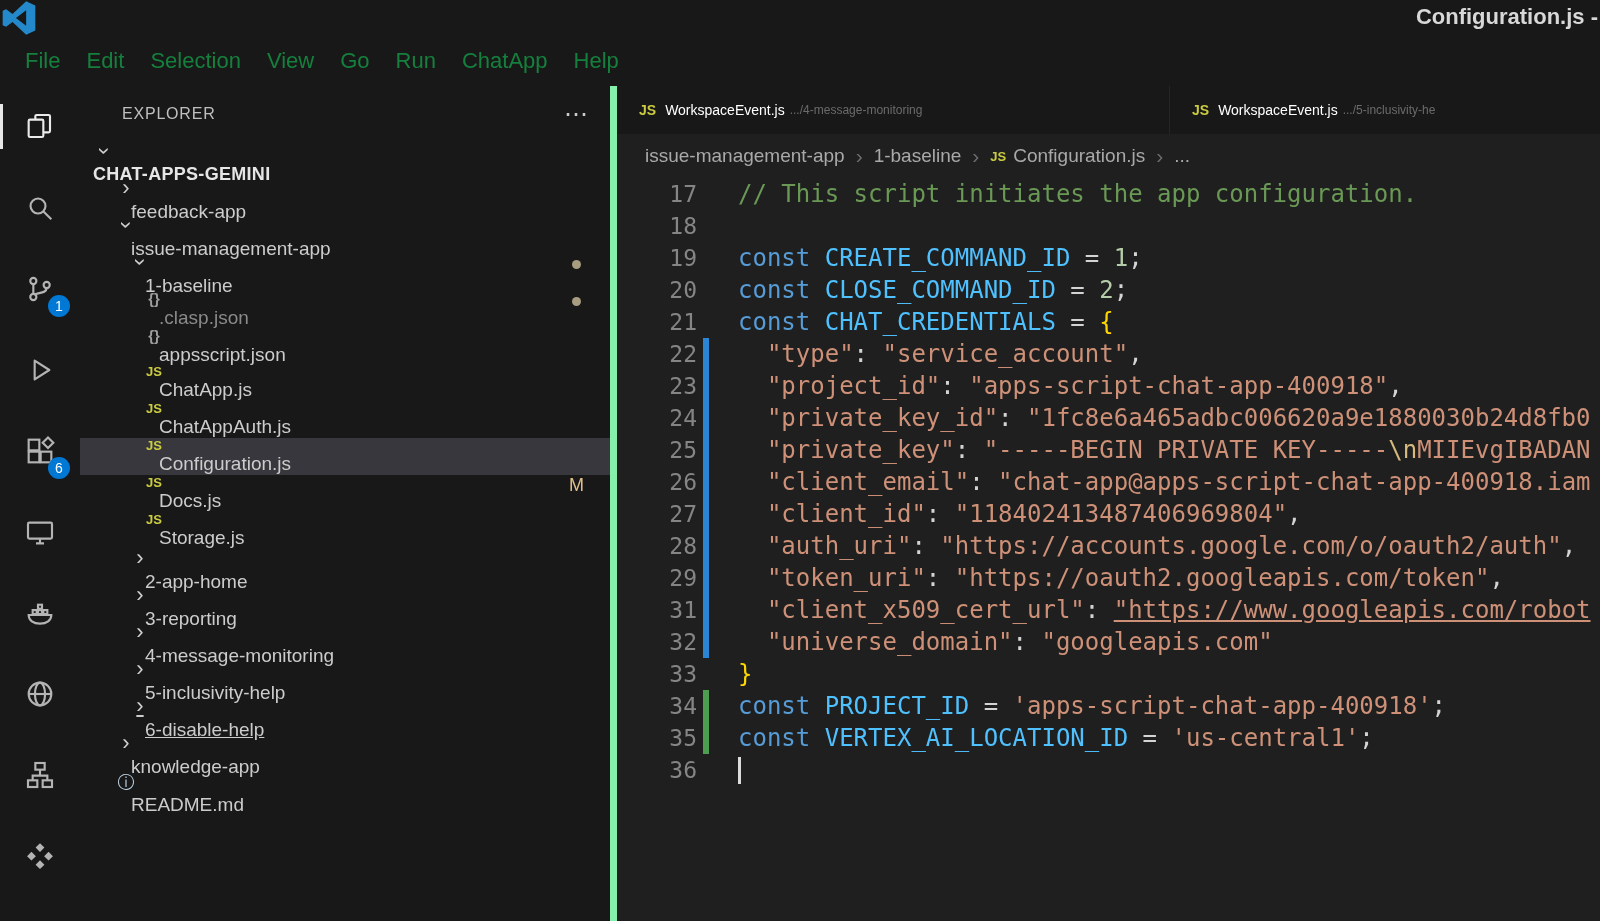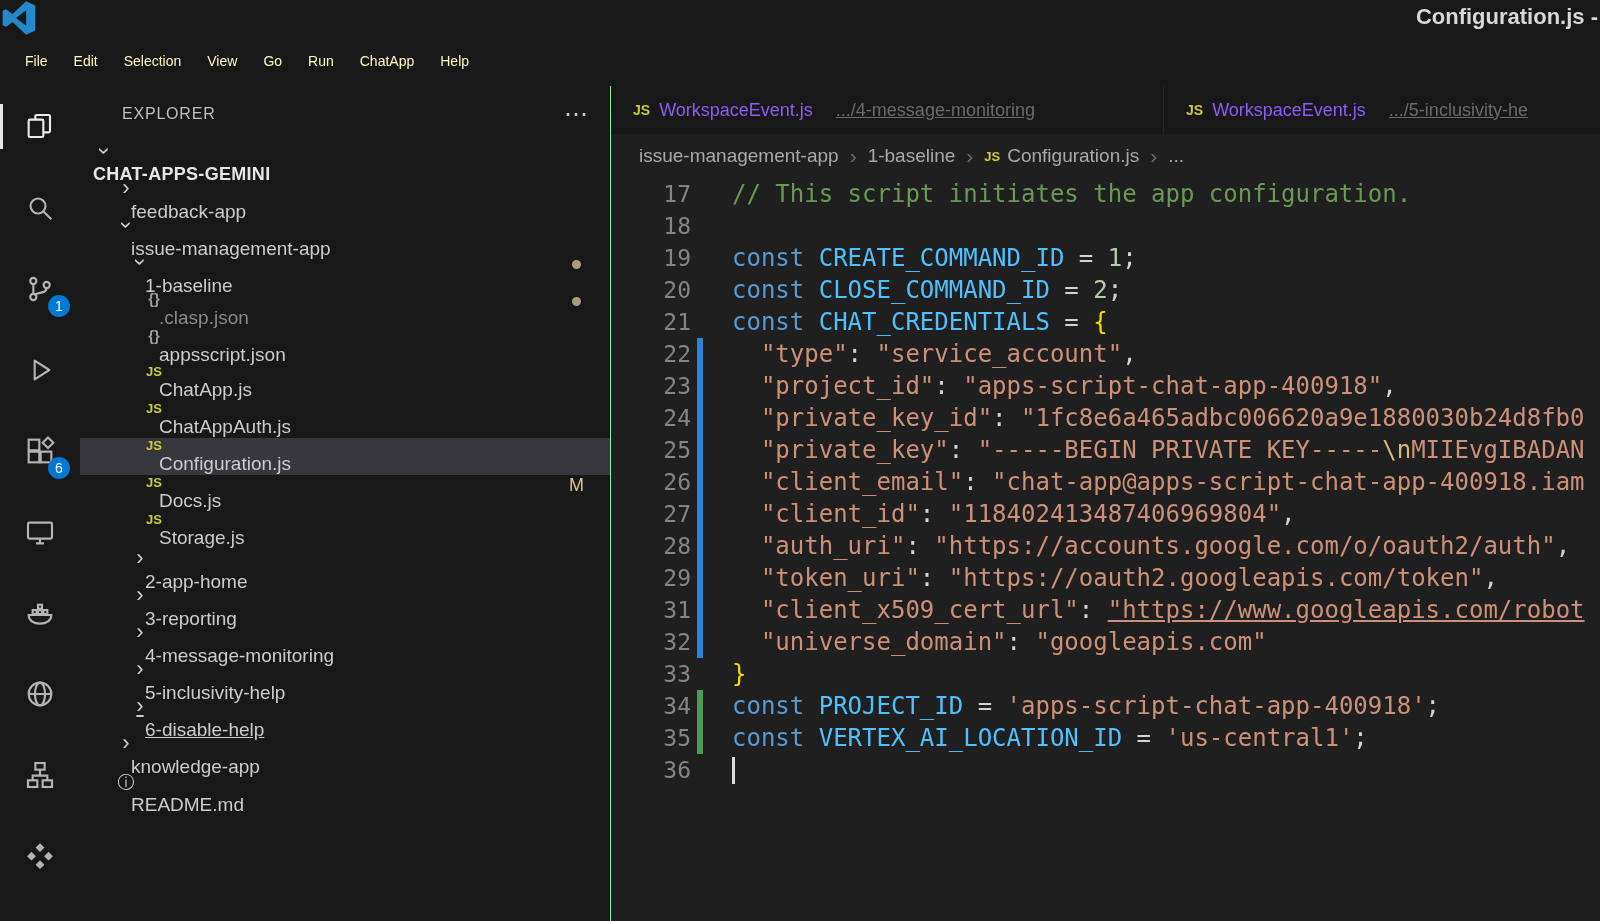--- a/index.html
+++ b/index.html
@@ -8,33 +8,33 @@
     background:#1f1f1f;color:#cccccc;
     font-family:"Liberation Sans","DejaVu Sans",sans-serif;
     -webkit-font-smoothing:antialiased;
   }
   
   .titlebar{height:36px;background:#181818;position:relative;display:flex;align-items:center;}
   .logo{position:absolute;left:2px;top:1px;width:34px;height:34px;}
   .window-title{position:absolute;right:2px;top:4px;font-size:22px;font-weight:700;color:#d8d8d8;white-space:nowrap;}
   
   .menubar{height:50px;background:#181818;display:flex;align-items:center;padding-left:12px;}
-  .menu-item{padding:0 13px;font-size:14px;color:#fef9c3;cursor:default;}
+  .menu-item{padding:0 13px;font-size:22px;color:#15803d;cursor:default;}
   
   .main{display:flex;height:835px;}
   
   .activitybar{width:80px;background:#181818;flex-shrink:0;display:flex;flex-direction:column;}
   .ab-item{height:81px;position:relative;display:flex;align-items:center;justify-content:center;}
   .ab-icon{color:#b4b4b4;display:flex;}
   .ab-item.active .ab-icon{color:#eaeaea;}
   .ab-item.active::before{content:"";position:absolute;left:0;top:18px;bottom:18px;width:2.5px;background:#e7e7e7;}
   .ab-badge{position:absolute;right:10px;bottom:12px;background:var(--badge-blue,#0078d4);color:#fff;
     font-size:14px;min-width:22px;height:22px;border-radius:11px;display:flex;align-items:center;justify-content:center;padding:0 3px;box-sizing:border-box;}
   
-  .sidebar{width:530px;background:#181818;border-right:1px solid #86efac;flex-shrink:0;overflow:hidden;}
+  .sidebar{width:530px;background:#181818;border-right:7px solid #86efac;flex-shrink:0;overflow:hidden;}
   .sb-header{height:56px;display:flex;align-items:center;padding:0 22px 0 42px;}
   .sb-title{font-size:16px;letter-spacing:.8px;color:#bfbfbf;flex:1;}
   .sb-actions{font-size:24px;color:#cccccc;cursor:pointer;}
   .row{height:37px;display:flex;font-size:19px;color:#cccccc;box-sizing:border-box;flex-direction:column;}
   .row.selected{background:var(--selection-bg,#37373d);}
   .tree-root{padding-left:13px;}
   .root-label{font-weight:700;font-size:18px;color:#e6e6e6;letter-spacing:.3px;}
   .twisty{width:22px;flex-shrink:0;color:#cfcfcf;font-size:22px;line-height:1;display:flex;justify-content:center;}
   .twisty::before{content:"›";display:block;transform:translateY(-2px);}
   .twisty.open::before{transform:rotate(90deg) translateX(-2px);}
@@ -46,22 +46,22 @@
   .rlabel.dim{color:#8a8a8a;}
   .dot{width:9px;height:9px;border-radius:50%;background:#a89d80;margin-left:auto;margin-right:29px;flex-shrink:0;}
   .gitM{margin-left:auto;margin-right:26px;color:var(--git-modified,#e2c08d);font-size:18px;}
   
   .editor{flex:1;display:flex;flex-direction:column;background:#1f1f1f;min-width:0;}
   .tabbar{height:48px;background:#181818;display:flex;overflow:hidden;flex-shrink:0;}
   .tab{width:553px;flex-shrink:0;display:flex;align-items:center;padding:0 22px;box-sizing:border-box;
     background:#181818;border-right:1px solid #252526;white-space:nowrap;overflow:hidden;}
   .js-badge{color:var(--js-yellow,#cbcb41);font-size:14px;font-weight:700;margin-right:9px;}
   .js-badge.sm{font-size:13px;margin-right:7px;}
-  .tab-label{font-size:18px;color:#8b5cf6;}
-  .tab-desc{font-size:18px;color:#6b6b6b;margin-left:23px;text-decoration:underline;}
+  .tab-label{font-size:14px;color:#ffffff;}
+  .tab-desc{font-size:12px;color:#6b6b6b;margin-left:5px;}
   .breadcrumbs{height:44px;display:flex;align-items:center;padding-left:28px;font-size:19px;color:#a9a9a9;flex-shrink:0;white-space:nowrap;}
   .bc-item{display:flex;align-items:center;cursor:pointer;}
   .bc-sep{color:#6e6e6e;margin:0 11px;font-size:21px;}
   .bc-sep::before{content:"›";}
   
   .code{flex:1;overflow:hidden;font-family:"DejaVu Sans Mono","Liberation Mono",monospace;font-size:24px;}
   .cline{height:32px;display:flex;align-items:center;overflow:hidden;}
   .ln{width:80px;flex-shrink:0;text-align:right;color:#858585;font-size:23px;}
   .gut{width:6px;height:32px;margin-left:6px;flex-shrink:0;}
   .gut.m{background:var(--gutter-modified,#2b84d4);}

